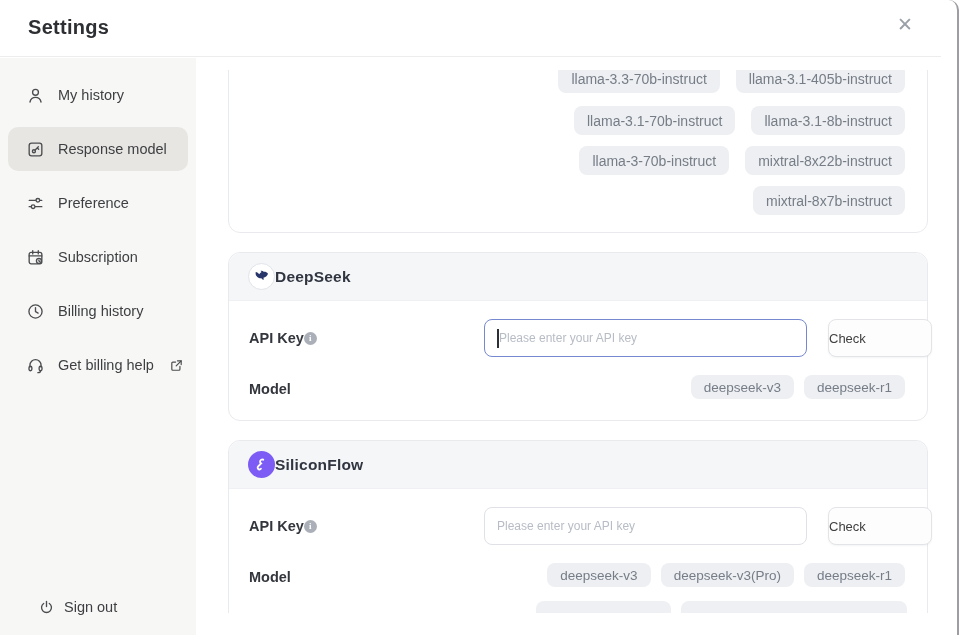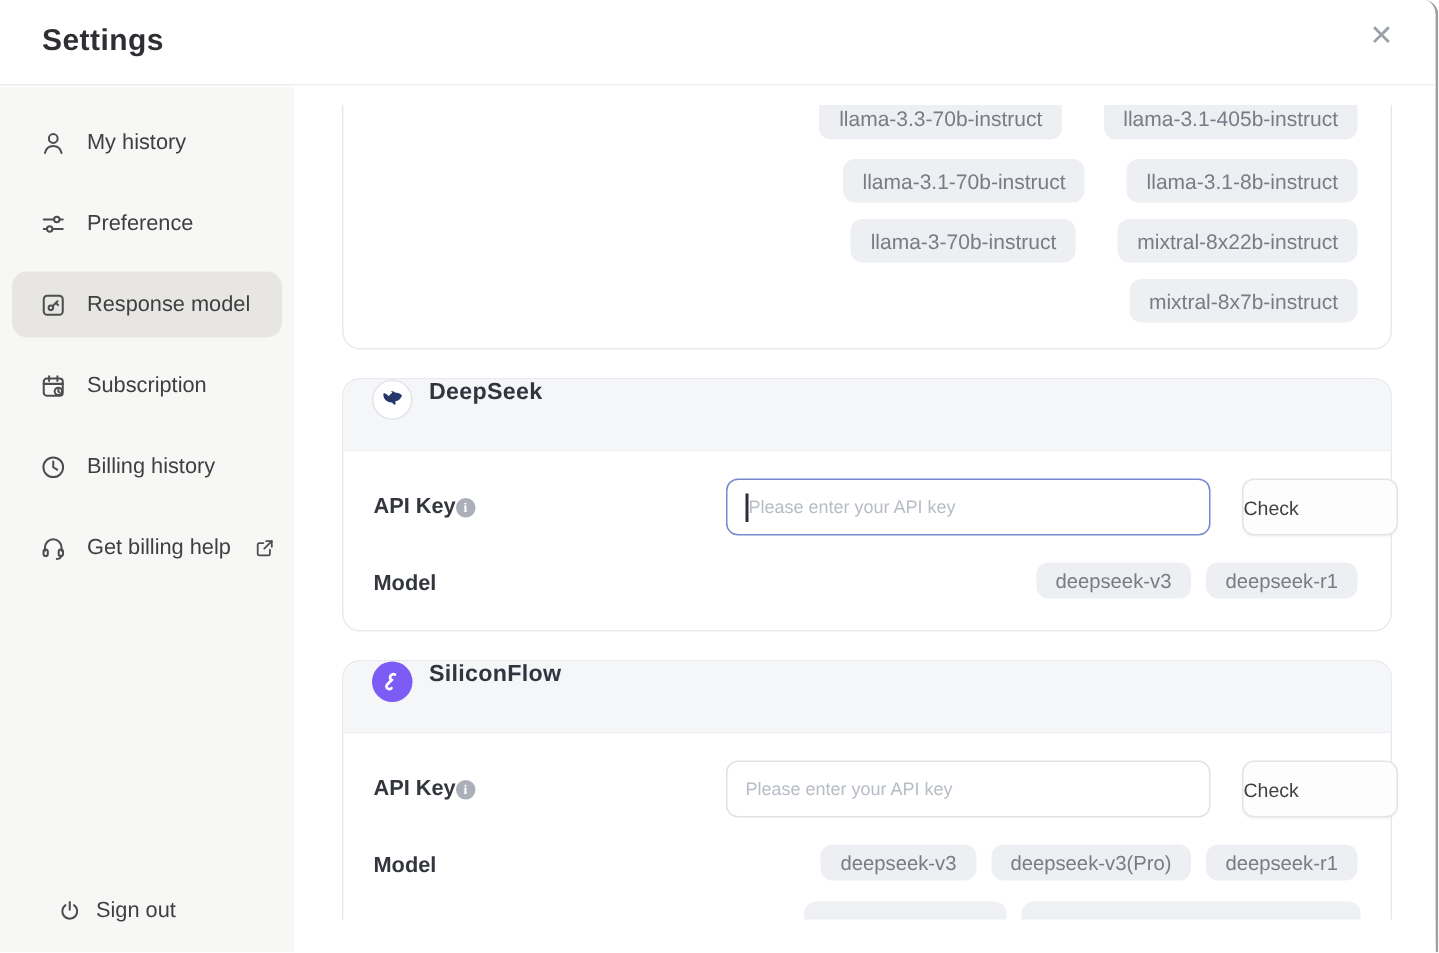--- a/index.html
+++ b/index.html
@@ -4,21 +4,21 @@
 <style>
   * { margin:0; padding:0; box-sizing:border-box; }
   html,body { background:#fff; font-family:"Liberation Sans", sans-serif; }
   .modal {
     position:relative; width:959px; height:635px; background:#fff;
     overflow:hidden; border-right:2px solid #9c9ea3;
     border-top-right-radius:10px; border-top-left-radius:6px;
   }
   
   .hdr {
-    position:absolute; top:0; left:0; right:0; height:57px;
+    position:absolute; top:0; left:0; right:16px; height:57px;
     border-bottom:1px solid #ededed; background:#fff;
   }
   .hdr-title {
     position:absolute; left:28px; top:16px; font-size:20px; font-weight:700;
     color:#2d2f33; letter-spacing:.3px;
   }
   .close-btn {
     position:absolute; right:24px; top:12px; width:24px; height:24px;
     display:flex; align-items:center; justify-content:center;
     color:#9aa0a7; font-size:19px; cursor:pointer; line-height:1;
@@ -50,21 +50,21 @@
   .card {
     position:absolute; left:32px; width:700px; background:#fff;
     border:1px solid #e9eaee; border-radius:12px;
   }
   .card-top    { top:-53px;  height:216px; border-radius:12px; }
   .card-ds     { top:182px;  height:169px; }
   .card-sf     { top:370px;  height:320px; }
   .card-hdr {
     position:absolute; top:0; left:0; right:0; height:48px; background:#f5f6f8;
     border-radius:12px 12px 0 0; border-bottom:1px solid #eef0f3;
-    display:flex; align-items:flex-start; padding-left:19px; gap:11px;
+    display:flex; align-items:center; padding-left:19px; 
   }
   .logo { width:27px; height:27px; border-radius:50%; display:flex; align-items:center; justify-content:center; }
   .logo-ds { background:#fff; border:1px solid #e1e4e9; }
   .logo-sf { background:#7c5cf4; }
   .logo svg { width:17px; height:17px; }
   .prov-name { font-size:15.5px; font-weight:700; color:#303540; letter-spacing:.2px; }
   .field-label {
     position:absolute; left:20px; display:flex; align-items:center; gap:0;
     font-size:14.5px; font-weight:700; color:#33363c;
   }
@@ -80,21 +80,21 @@
   }
   .apikey-input::placeholder { color:#b7bcc5; }
   .apikey-input.focused { border:1.5px solid #7688cf; padding-left:14px; }
   .caret { position:absolute; left:268px; width:1.5px; height:19px; background:#2c2f35; }
   .check-btn {
     position:absolute; left:599px; width:104px; height:38px; border-radius:8px;
     background:#fdfdfe; border:1px solid #e3e4e8; box-shadow:0 1px 2px rgba(25,30,40,.05);
     font-size:13px; font-weight:500; color:#404040; cursor:pointer;
     font-family:"Liberation Sans", sans-serif;
   }
-  .chip-row { position:absolute; right:22px; display:flex; gap:28px; justify-content:flex-end; }
+  .chip-row { position:absolute; right:22px; display:flex; gap:16px; justify-content:flex-end; }
   .chip {
     height:29px; display:flex; align-items:center; padding:0 13px;
     background:#edeff2; border-radius:8px; font-size:14px; color:#767d87;
     white-space:nowrap; cursor:pointer;
   }
   .chip.sm { height:24px; font-size:13.5px; }
   .row1 { top:46px; }  .row2 { top:88px; }  .row3 { top:128px; } .row4 { top:168px; }
   .api-row-y  { top:66px;  height:38px; display:flex; align-items:center; }
   .model-row-y{ top:122px; }
   .lbl-api   { top:66px;  height:38px; }
@@ -117,40 +117,40 @@
     <div class="side-item">
       <span class="ic">
         <svg viewBox="0 0 24 24" fill="none" stroke="currentColor" stroke-width="1.7" stroke-linecap="round">
           <circle cx="12" cy="8" r="3.7"></circle>
             <path d="M5 20.2c1-4.1 4.2-5.8 7-5.8s6 1.7 7 5.8"></path>
         </svg>
       </span>
       <span>My history</span>
     </div>
 
+    <div class="side-item selected">
+      <span class="ic">
+        <svg viewBox="0 0 24 24" fill="none" stroke="currentColor" stroke-width="1.7" stroke-linecap="round">
+          <rect x="4" y="4" width="16" height="16" rx="3"></rect>
+            <circle cx="10" cy="14.2" r="1.9"></circle>
+            <path d="M11.6 12.6 15.6 8.6M14.2 10l1.8 1.8"></path>
+        </svg>
+      </span>
+      <span>Response model</span>
+    </div>
+
     <div class="side-item">
       <span class="ic">
         <svg viewBox="0 0 24 24" fill="none" stroke="currentColor" stroke-width="1.7" stroke-linecap="round">
           <path d="M4 8h16M4 16h16"></path>
             <circle cx="15" cy="8" r="2.3" fill="#f7f7f5"></circle>
             <circle cx="9" cy="16" r="2.3" fill="#f7f7f5"></circle>
         </svg>
       </span>
       <span>Preference</span>
-    </div>
-
-    <div class="side-item selected">
-      <span class="ic">
-        <svg viewBox="0 0 24 24" fill="none" stroke="currentColor" stroke-width="1.7" stroke-linecap="round">
-          <rect x="4" y="4" width="16" height="16" rx="3"></rect>
-            <circle cx="10" cy="14.2" r="1.9"></circle>
-            <path d="M11.6 12.6 15.6 8.6M14.2 10l1.8 1.8"></path>
-        </svg>
-      </span>
-      <span>Response model</span>
     </div>
 
     <div class="side-item">
       <span class="ic">
         <svg viewBox="0 0 24 24" fill="none" stroke="currentColor" stroke-width="1.7" stroke-linecap="round">
           <rect x="4" y="5.5" width="16" height="14.5" rx="2.5"></rect>
             <path d="M8.5 3.5v4M15.5 3.5v4M4 10h16"></path>
           <circle cx="16.3" cy="16.3" r="3.1" fill="#f7f7f5"></circle>
             <path d="M16.3 15v1.4l1 .7"></path>
         </svg>

